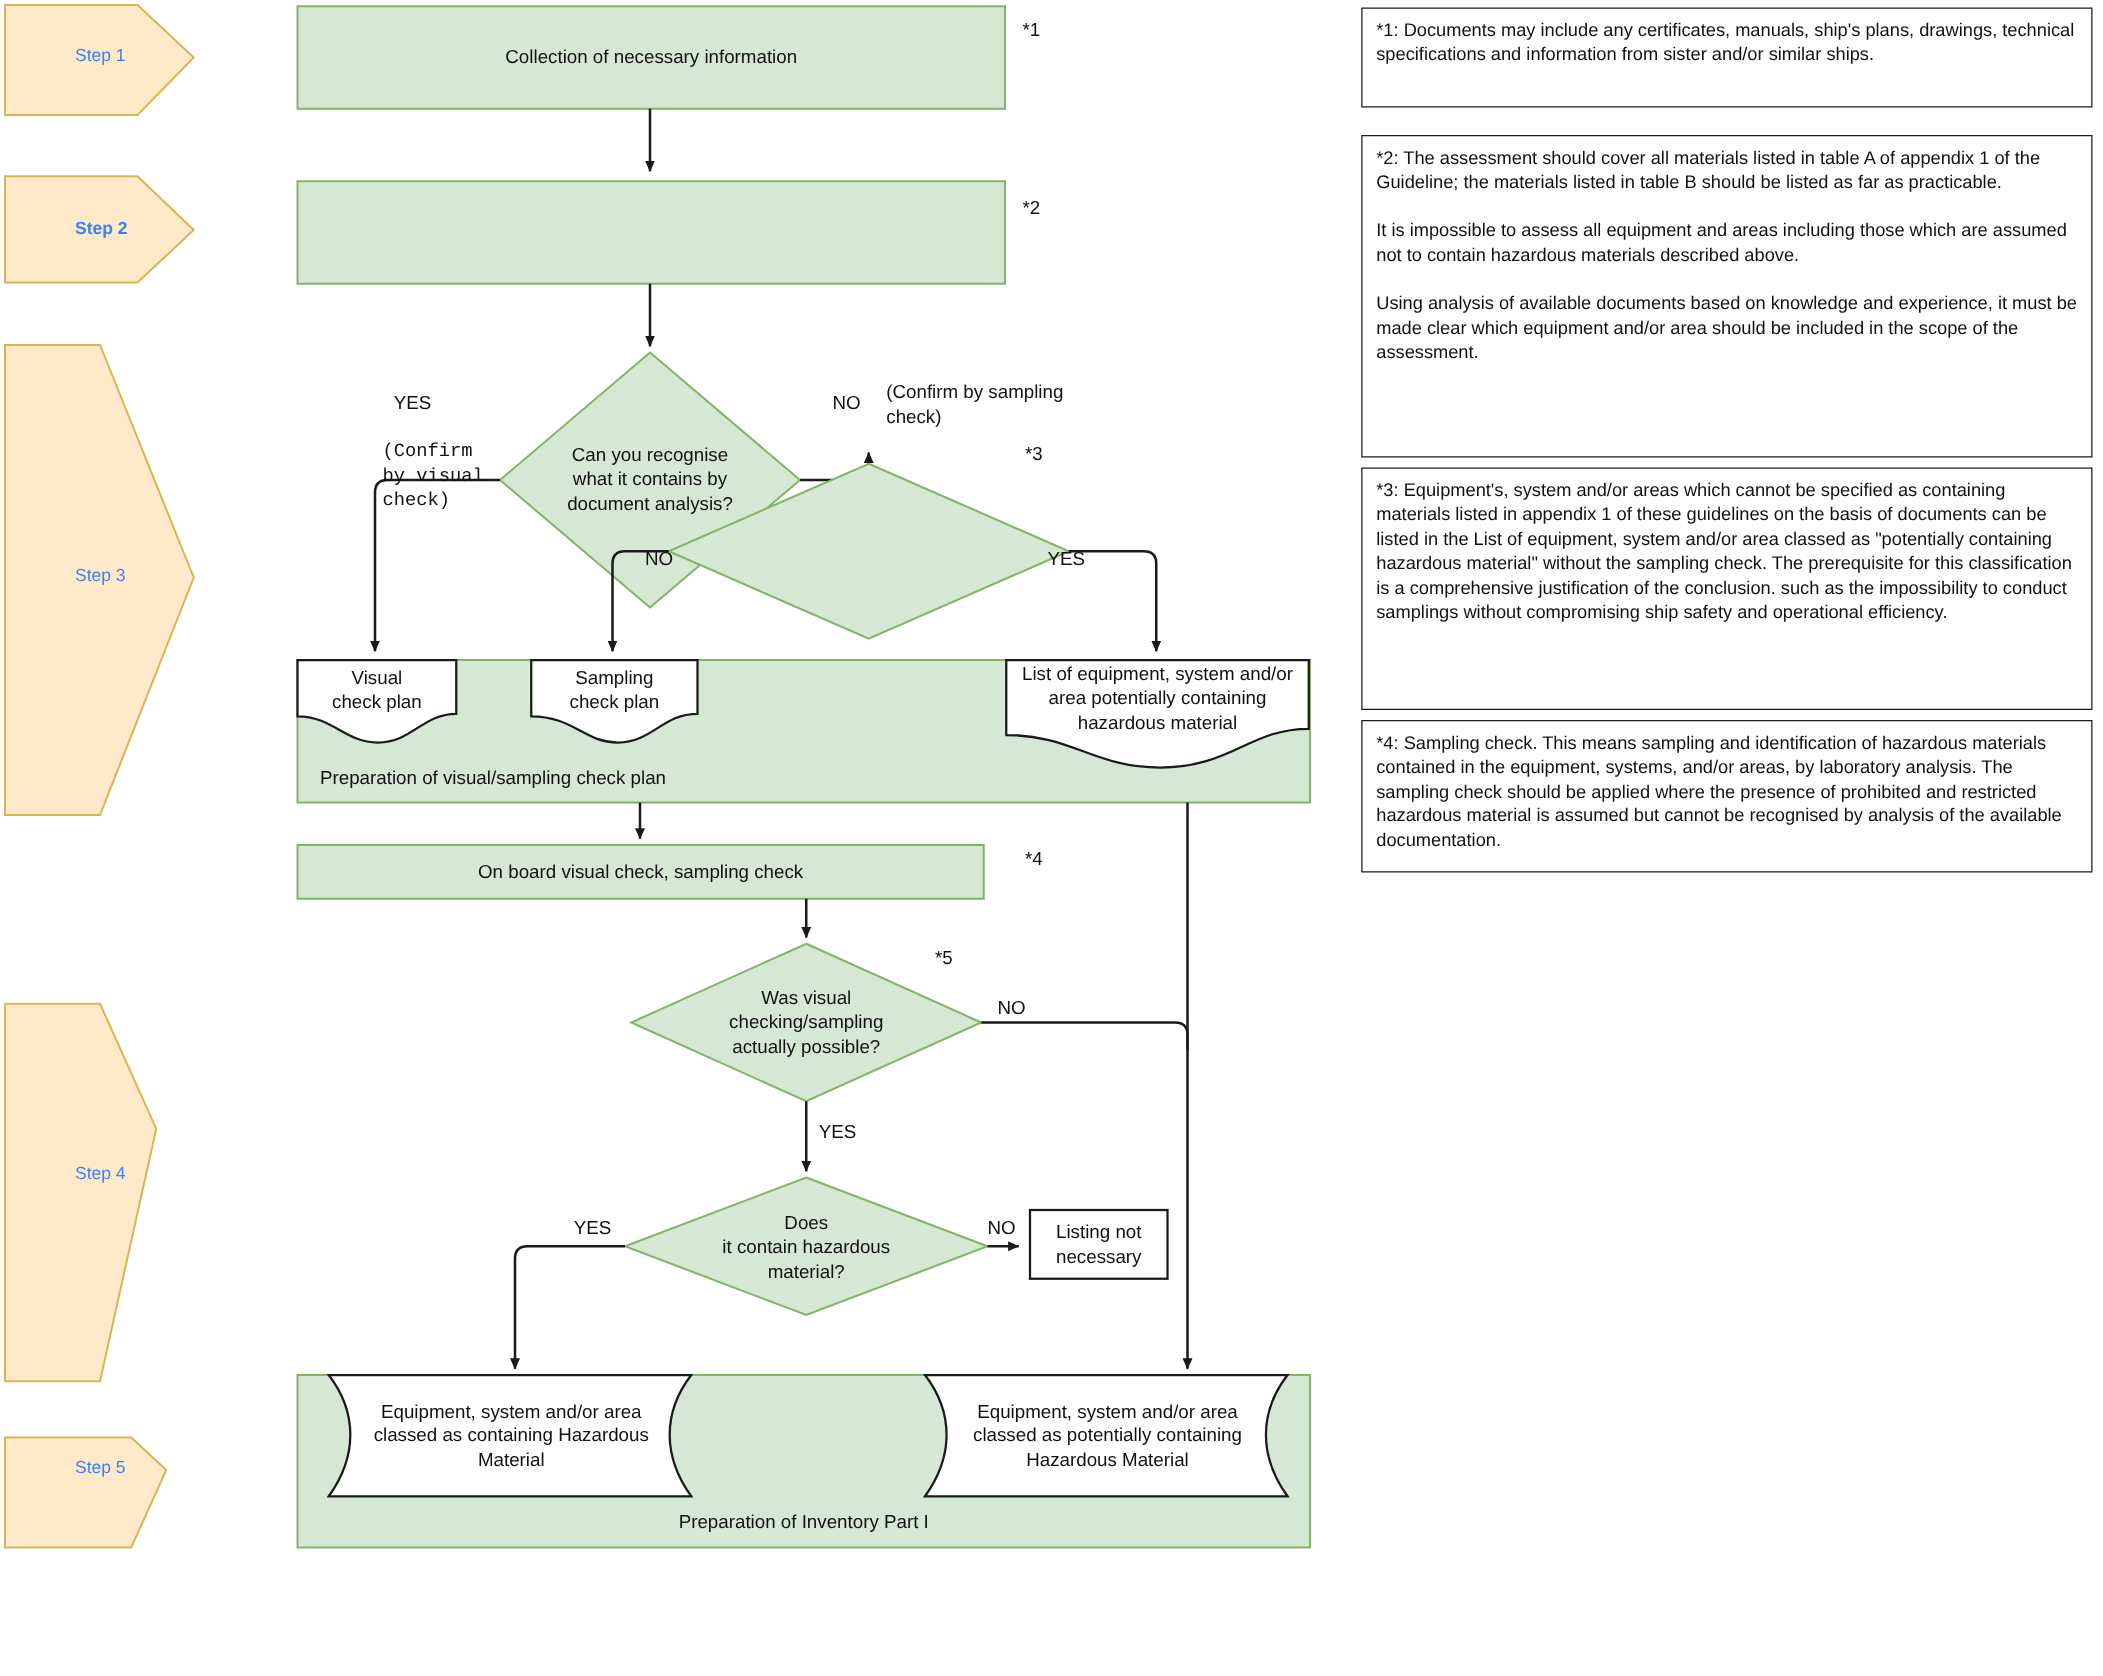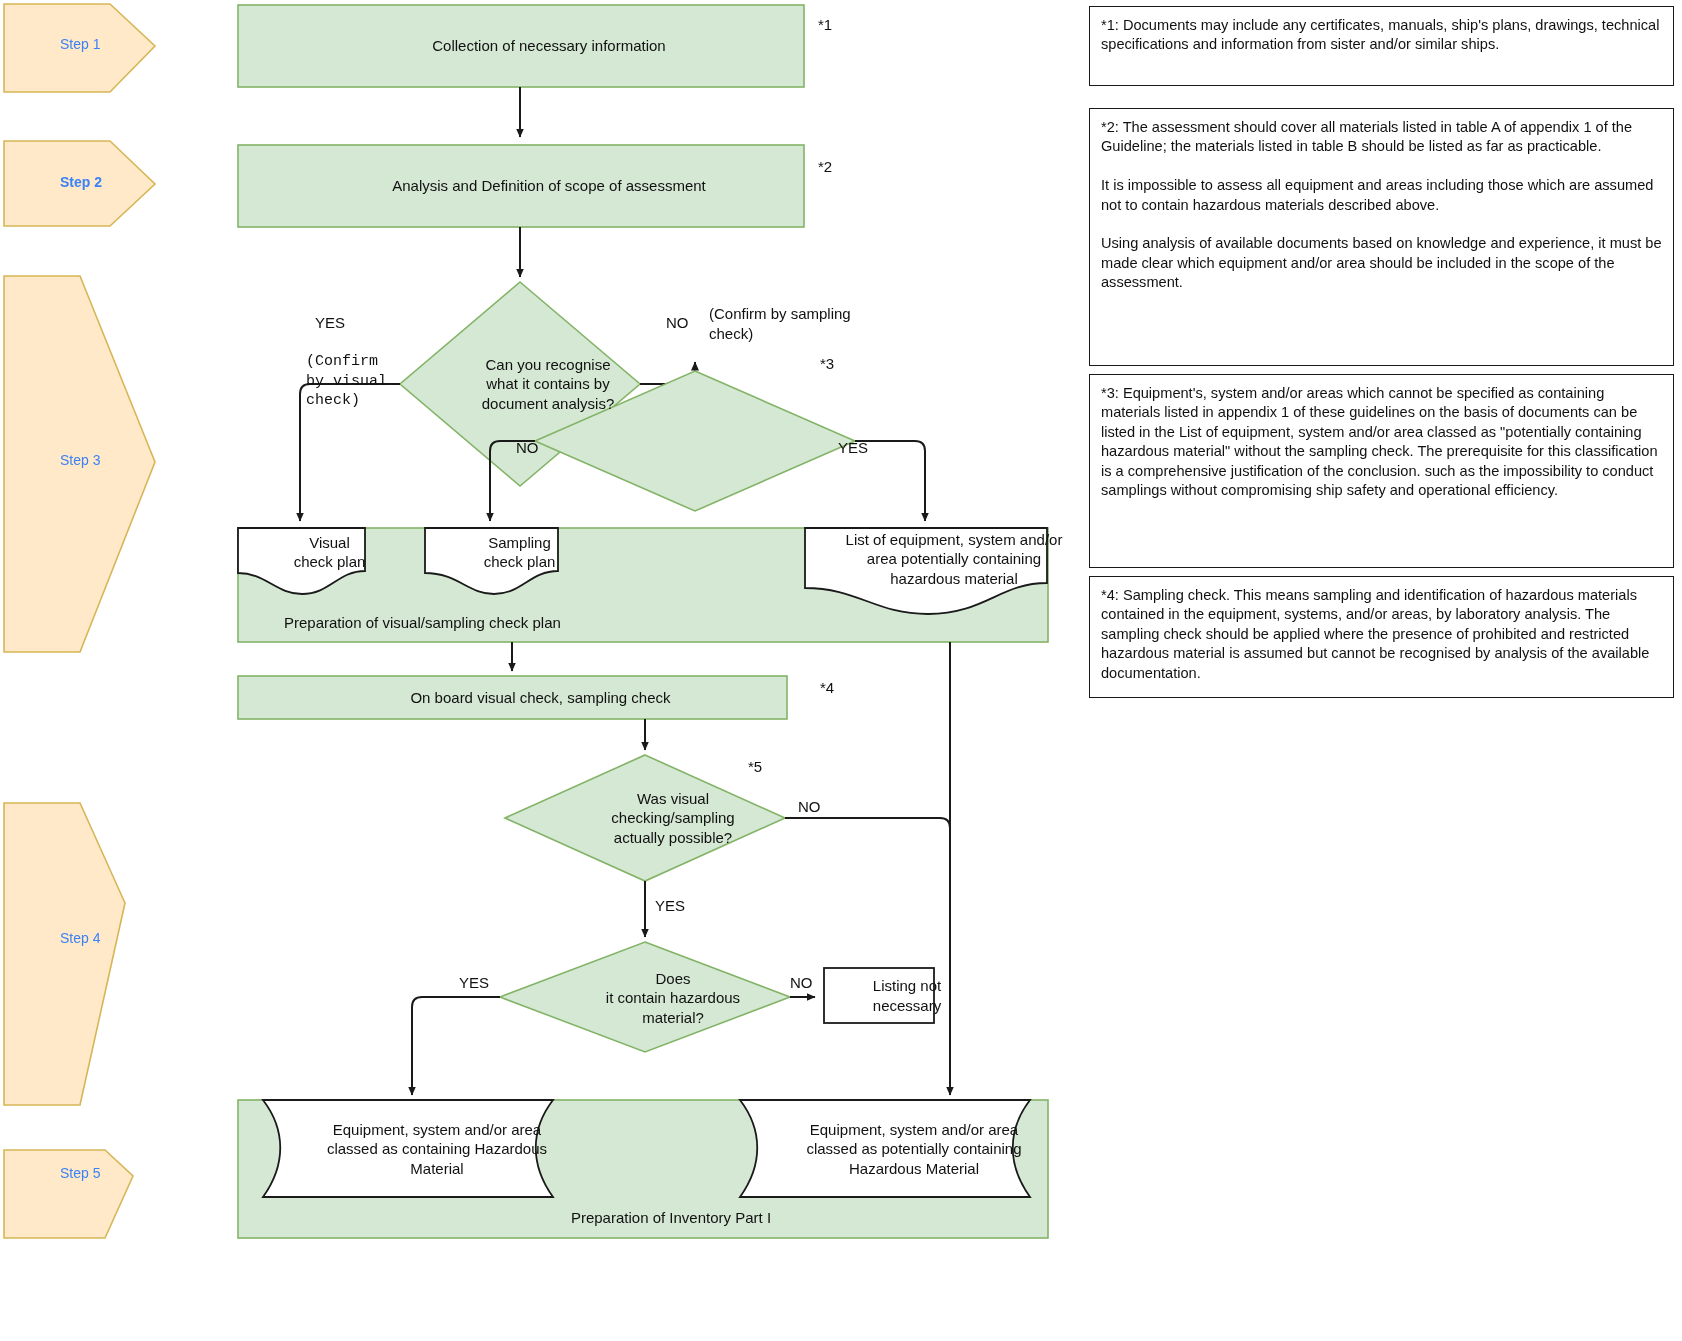--- a/index.html
+++ b/index.html
@@ -38,21 +38,20 @@
 
   .node-text{
     position:absolute;
     display:flex;
     align-items:center;
     justify-content:center;
     text-align:center;
     font-size:15px;
     line-height:1.3;
     color:#111111;
-    padding-left:28px;
   }
   .node-text.left{ justify-content:flex-start; }
 
   .edge-label{
     position:absolute;
     font-size:15px;
     line-height:1.3;
     color:#111111;
     text-align:left;
     white-space:pre-wrap;
@@ -154,21 +153,20 @@
   </svg>
 
   <div class="step-label" style="left:20px; top:36px;">Step 1</div>
   <div class="step-label" style="left:20px; top:174px;font-weight:bold;">Step 2</div>
   <div class="step-label" style="left:20px; top:452px;">Step 3</div>
   <div class="step-label" style="left:20px; top:930px;">Step 4</div>
   <div class="step-label" style="left:20px; top:1165px;">Step 5</div>
 
   <div class="node-text" style="left:238px; top:5px; width:566px; height:82px;">Collection of necessary information</div>
 
-  <div class="node-text" style="left:238px; top:145px; width:566px; height:82px;">Analysis and Definition of scope of assessment</div>
 
   <div class="node-text" style="left:420px; top:344px; width:200px; height:80px; white-space:pre-line;">Can you recognise
 what it contains by
 document analysis?</div>
 
 
   <div class="node-text" style="left:238px; top:530px; width:127px; height:44px; white-space:pre-line;">Visual
 check plan</div>
 
   <div class="node-text" style="left:425px; top:530px; width:133px; height:44px; white-space:pre-line;">Sampling

